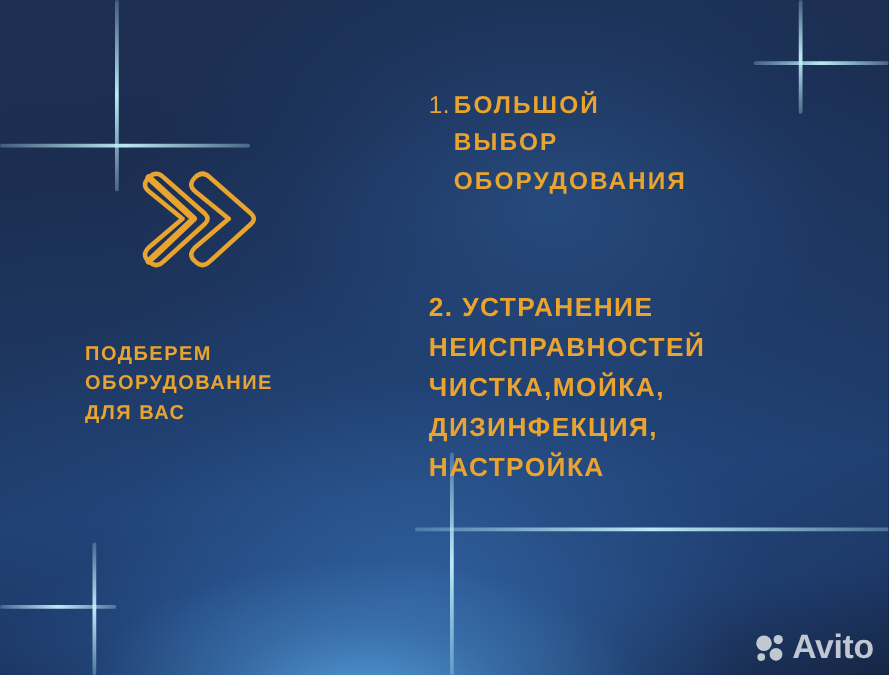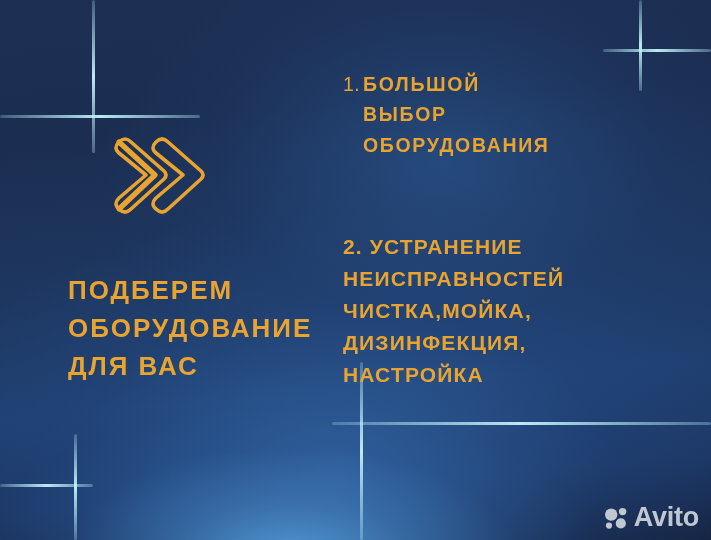--- a/index.html
+++ b/index.html
@@ -70,21 +70,21 @@
     letter-spacing: 0.06em;
     line-height: 1.42;
     text-transform: uppercase;
     white-space: pre-line;
   }
 
   #left-headline {
     left: 68px;
     top: 272px;
     width: 270px;
-    font-size: 26px;
+    font-size: 16px;
     letter-spacing: 0.075em;
     line-height: 1.46;
   }
 
   #item-one {
     left: 343px;
     top: 69px;
     width: 330px;
     font-size: 19.5px;
     letter-spacing: 0.085em;

